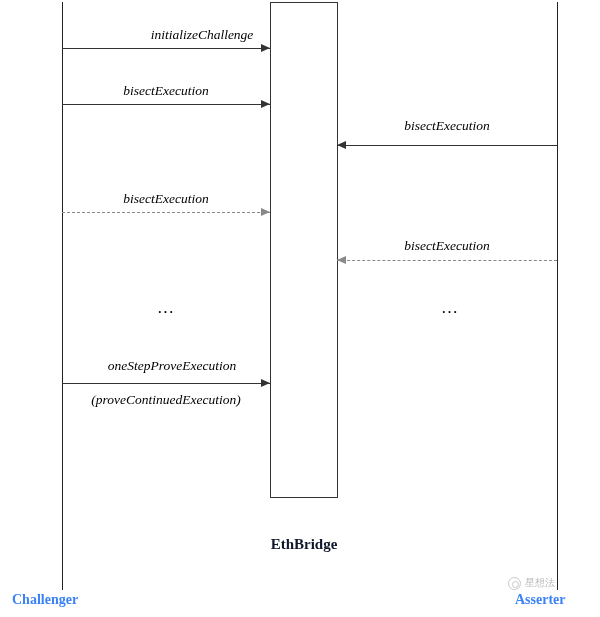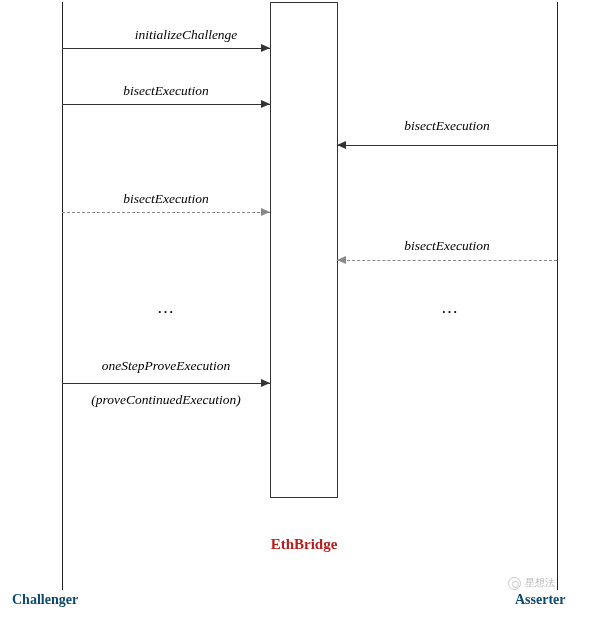--- a/index.html
+++ b/index.html
@@ -18,34 +18,34 @@
   .lifeline {
     position: absolute;
     width: 0;
     border-left: 1px solid #222;
   }
   .actor-label {
     position: absolute;
     font-family: "Liberation Serif", serif;
     font-weight: bold;
     font-size: 14px;
-    color: #0c4a6e;
+    color: #3b82f6;
     white-space: nowrap;
   }
   .box {
     position: absolute;
     border: 1px solid #333;
     background: #fff;
   }
   .box-label {
     position: absolute;
     font-family: "Liberation Serif", serif;
     font-weight: bold;
     font-size: 15px;
-    color: #b91c1c;
+    color: #0f172a;
     white-space: nowrap;
     text-align: center;
   }
   .arrow-line {
     position: absolute;
     height: 0;
     border-top: 1px solid #333;
   }
   .arrow-line.dashed {
     border-top: 1px dashed #888;
@@ -118,21 +118,21 @@
 <body>
 
 <div id="canvas">
 
   <div class="lifeline" style="left:62px; top:2px; height:588px;"></div>
   <div class="lifeline" style="left:270px; top:2px; height:0px;"></div>
   <div class="lifeline" style="left:557px; top:2px; height:588px;"></div>
 
   <div class="box" style="left:270px; top:2px; width:66px; height:494px;"></div>
 
-  <div class="msg-label" style="left:62px; top:27px; width:208px;padding-left:20px;">initializeChallenge</div>
+  <div class="msg-label" style="left:78px; top:27px; width:208px;padding-left:20px;">initializeChallenge</div>
   <div class="arrow-line" style="left:62px; top:48px; width:208px;"></div>
   <div class="arrow-head right" style="left:261px; top:44px;"></div>
 
   <div class="msg-label" style="left:62px; top:83px; width:208px;">bisectExecution</div>
   <div class="arrow-line" style="left:62px; top:104px; width:208px;"></div>
   <div class="arrow-head right" style="left:261px; top:100px;"></div>
 
   <div class="msg-label" style="left:337px; top:118px; width:220px;">bisectExecution</div>
   <div class="arrow-line" style="left:337px; top:145px; width:220px;"></div>
   <div class="arrow-head left" style="left:337px; top:141px;"></div>
@@ -141,21 +141,21 @@
   <div class="arrow-line dashed" style="left:62px; top:212px; width:208px;"></div>
   <div class="arrow-head right gray" style="left:261px; top:208px;"></div>
 
   <div class="msg-label" style="left:337px; top:238px; width:220px;">bisectExecution</div>
   <div class="arrow-line dashed" style="left:337px; top:260px; width:220px;"></div>
   <div class="arrow-head left gray" style="left:337px; top:256px;"></div>
 
   <div class="ellipsis" style="left:157px; top:298px;">…</div>
   <div class="ellipsis" style="left:441px; top:298px;">…</div>
 
-  <div class="msg-label" style="left:62px; top:358px; width:208px;">oneStepProveExecution</div>
+  <div class="msg-label" style="left:68px; top:358px; width:208px;">oneStepProveExecution</div>
   <div class="arrow-line" style="left:62px; top:383px; width:208px;"></div>
   <div class="arrow-head right" style="left:261px; top:379px;"></div>
   <div class="msg-label" style="left:62px; top:392px; width:208px;font-style:italic;">(proveContinuedExecution)</div>
 
   <div class="box-label" style="left:234px; top:536px; width:140px;">EthBridge</div>
 
   <div class="actor-label" style="left:12px; top:592px;">Challenger</div>
   <div class="actor-label" style="left:515px; top:592px;text-align:right;">Asserter</div>
 
   <div class="watermark" style="left:508px; top:576px;">

